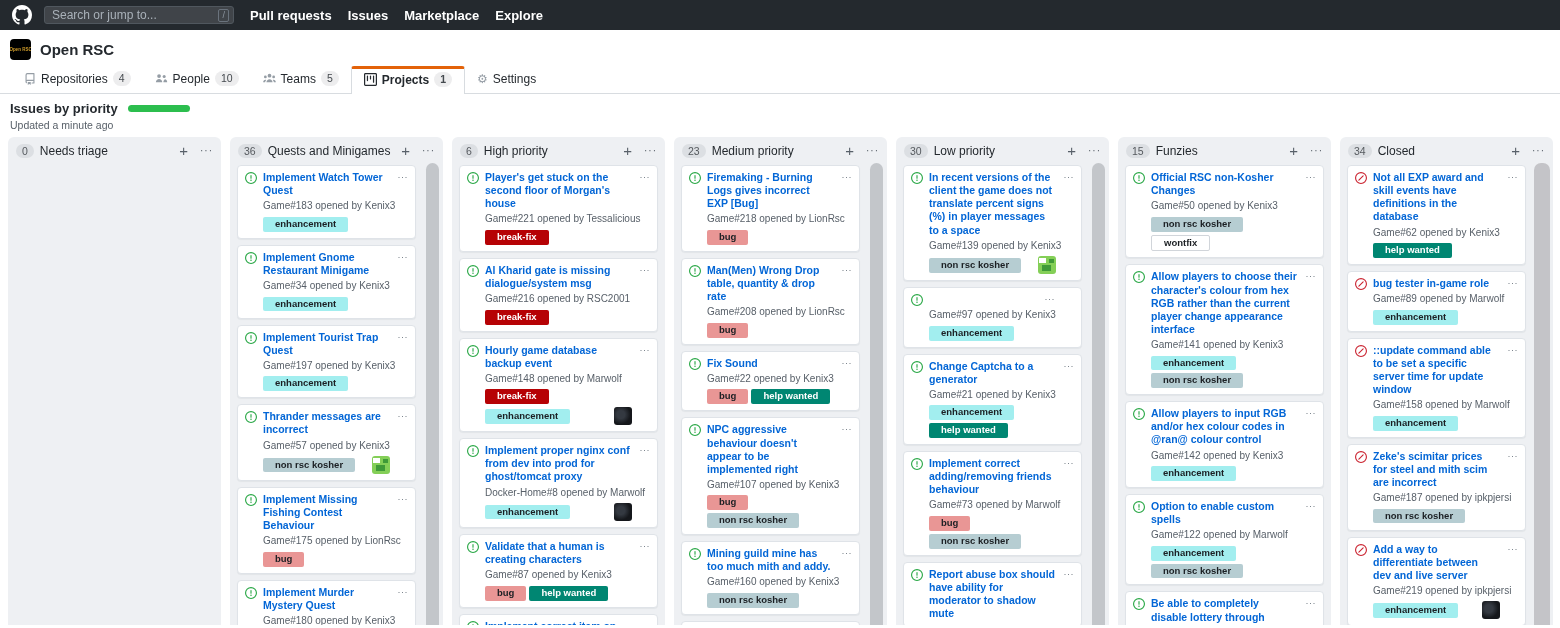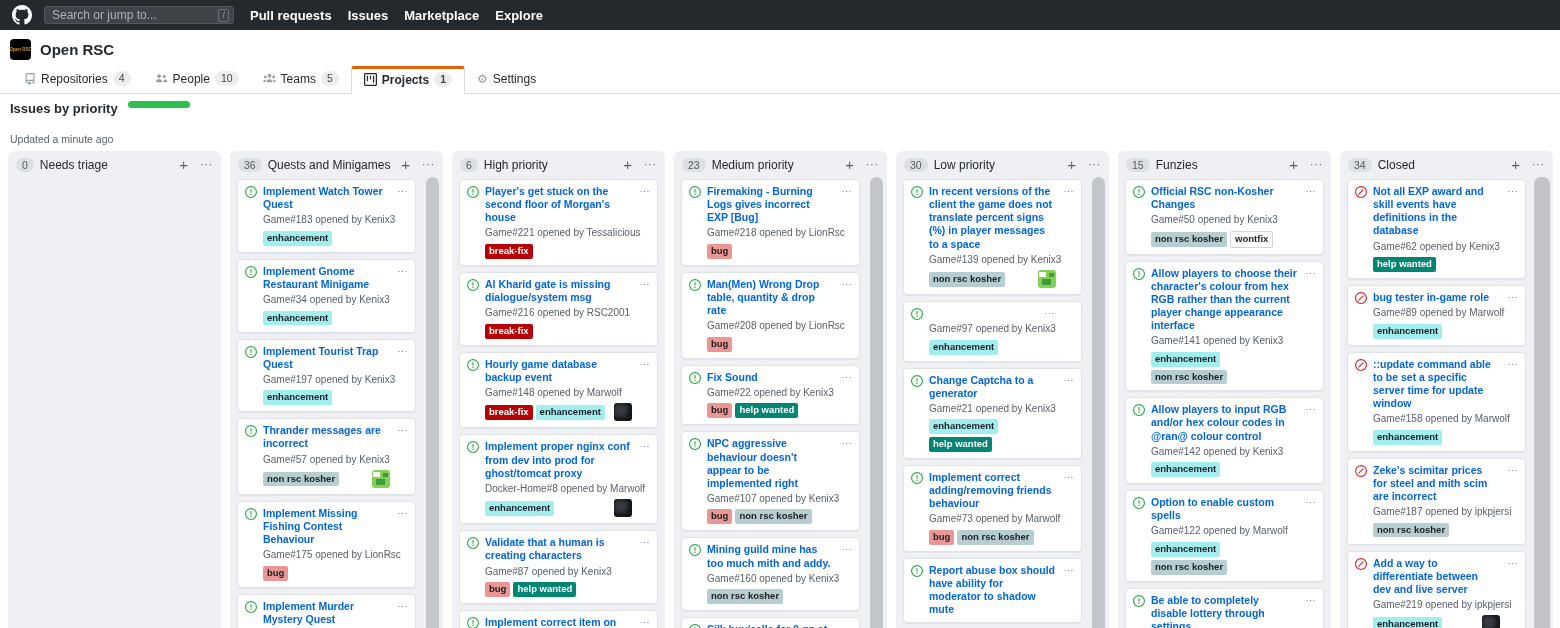--- a/index.html
+++ b/index.html
@@ -26,24 +26,24 @@
   .tabnav{display:flex;align-items:flex-end;padding-left:12px;border-bottom:1px solid #d8dce0;}
   .tab{display:flex;align-items:center;gap:5px;padding:5px 12px 7px;font-size:12px;color:#24292e;cursor:pointer;}
   .tab .ticon{color:#959da5;display:flex;align-items:center;font-size:12px;line-height:1;}
   .tab.active{background:#fff;border:1px solid #d8dce0;border-bottom:none;border-top:3px solid #e36209;
     border-radius:3px 3px 0 0;margin-bottom:-1px;font-weight:700;padding-top:3px;}
   .tab.active .ticon{color:#24292e;}
   .pill{background:rgba(27,31,35,.08);border-radius:20px;padding:0 6px;font-size:10.5px;color:#44494e;line-height:15px;}
 
   
   .project-head{padding:7px 0 0 10px;}
-  .project-row{display:flex;align-items:flex-start;gap:10px;}
+  .project-row{display:flex;align-items:center;gap:10px;}
   .ptitle{font-size:13px;font-weight:700;color:#24292e;}
   .pbar{width:62px;height:7px;border-radius:4px;}
-  .pupdated{font-size:10.5px;color:#586069;margin-top:17px;}
+  .pupdated{font-size:10.5px;color:#586069;margin-top:3px;}
 
   
   .board{display:flex;gap:9px;padding:6px 0 0 8px;height:494px;overflow:hidden;align-items:flex-start;}
   .column{width:213px;min-width:213px;background:#eef0f3;border-radius:6px;height:520px;position:relative;overflow:hidden;}
   .col-head{display:flex;align-items:center;gap:6px;padding:6px 8px 5px;}
   .col-badge{background:#dcdfe3;border-radius:20px;padding:0 6px;font-size:10.5px;color:#55595e;line-height:14px;}
   .col-title{font-size:12px;font-weight:400;color:#24292e;flex:1;white-space:nowrap;overflow:hidden;}
   .col-plus{font-size:15px;color:#586069;cursor:pointer;line-height:1;margin-right:6px;}
   .col-kebab{font-size:10px;color:#586069;letter-spacing:1px;cursor:pointer;line-height:1;}
   .cards{display:flex;flex-direction:column;gap:6px;padding:2px 7px 7px;}
@@ -54,21 +54,21 @@
   
   .card{background:#fff;border:1px solid #dfe3e8;border-radius:4px;padding:5px 7px 6px;
     box-shadow:0 1px 1px rgba(27,31,35,.05);position:relative;cursor:grab;}
   .crow{display:grid;grid-template-columns:15px 1fr 16px;column-gap:3px;align-items:start;}
   .issue-ic{margin-top:1px;display:flex;}
   .issue-ic svg{width:12px;height:12px;}
   .ctitle{font-size:10.5px;font-weight:700;color:#0366d6;line-height:1.25;text-decoration:none;cursor:pointer;}
   .ckebab{color:#6a737d;font-size:9px;letter-spacing:.5px;text-align:right;cursor:pointer;line-height:1.4;}
   .cmeta{font-size:10px;color:#586069;margin:3px 0 0 18px;line-height:1.25;}
   .clabels{display:flex;align-items:center;gap:3px;margin:4px 18px 0 18px;flex-wrap:wrap;min-height:15px;}
-  .lbl{font-size:9.5px;font-weight:700;padding:1px 4px;border-radius:2px;line-height:1.35;white-space:nowrap;}
+  .lbl{font-size:9.5px;font-weight:700;padding:1px 12px;border-radius:2px;line-height:1.35;white-space:nowrap;}
   .avatar{width:18px;height:18px;border-radius:3px;margin-left:auto;flex:0 0 auto;}
   .avatar.green{background-color:#84cf57;background-image:linear-gradient(#fff,#fff),linear-gradient(#3f9a38,#3f9a38),linear-gradient(#3f9a38,#3f9a38);
     background-size:7px 5px,9px 6px,5px 4px;background-position:1px 2px,4px 9px,11px 3px;background-repeat:no-repeat;}
   .avatar.dark{background:radial-gradient(circle at 38% 42%, #343941 0 26%, #15171b 62%);}
 </style>
 </head>
 <body>
 
 <header class="navbar">
   <svg class="gh-logo" viewBox="0 0 16 16" aria-hidden="true">

